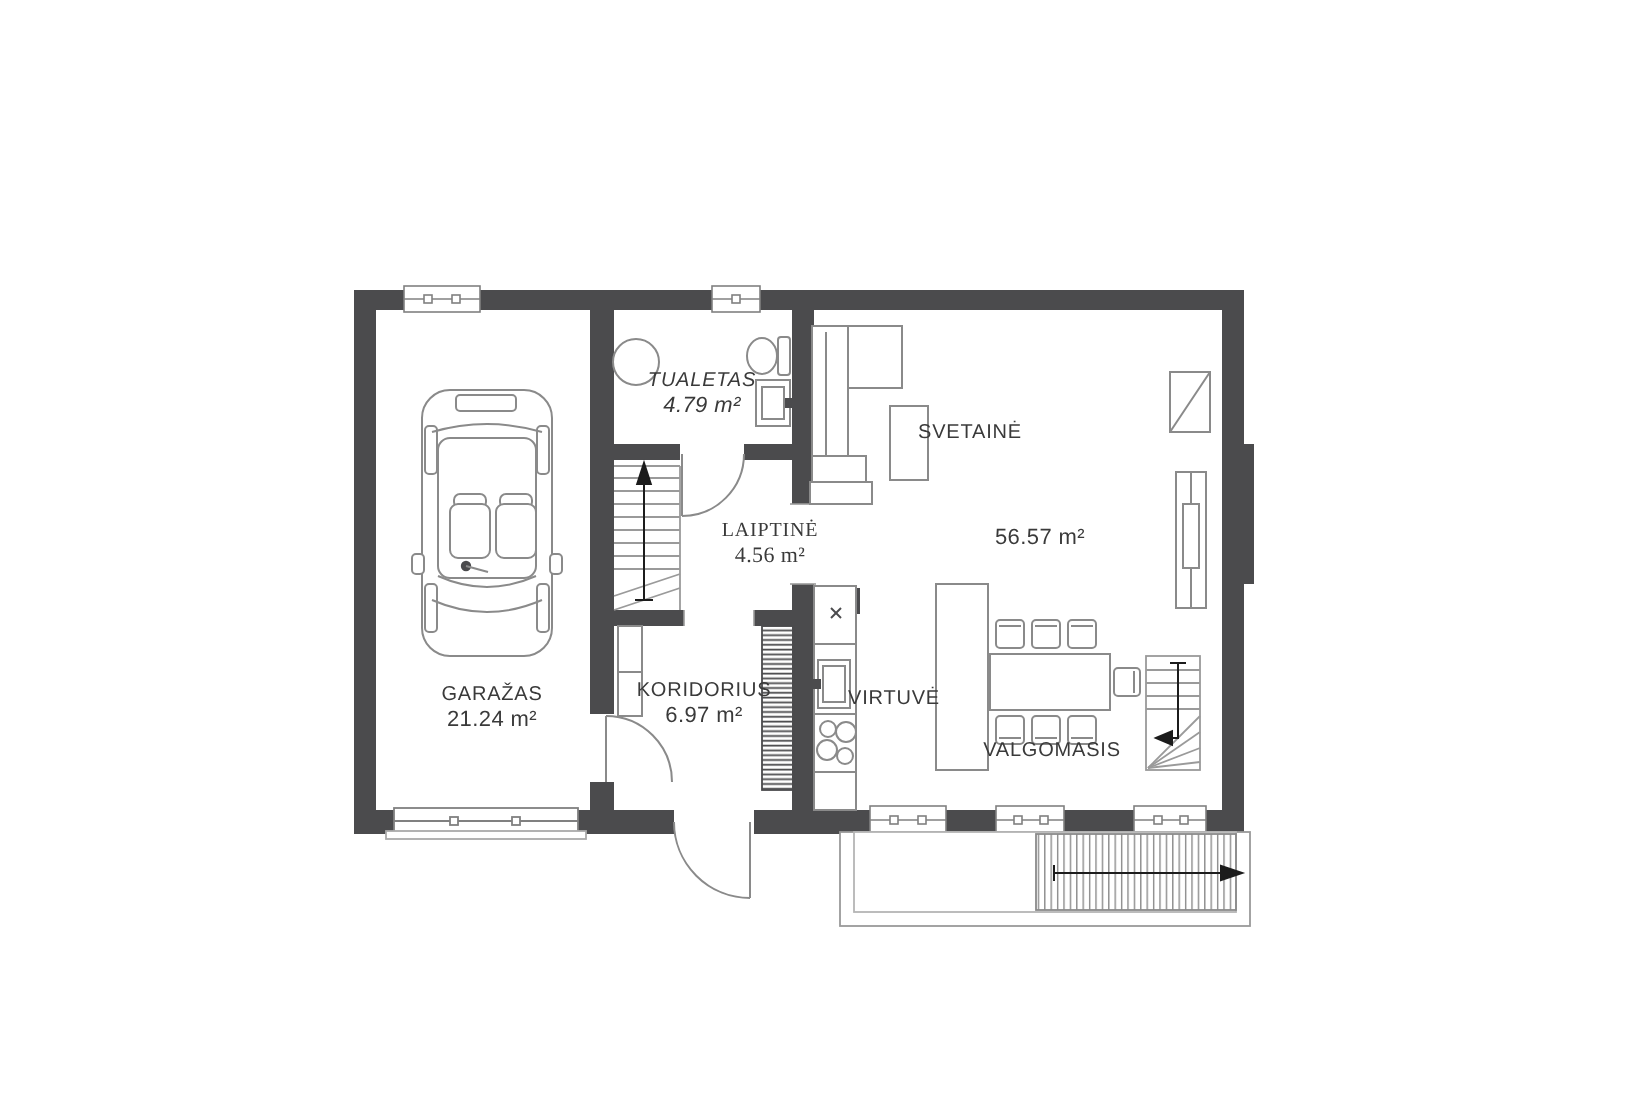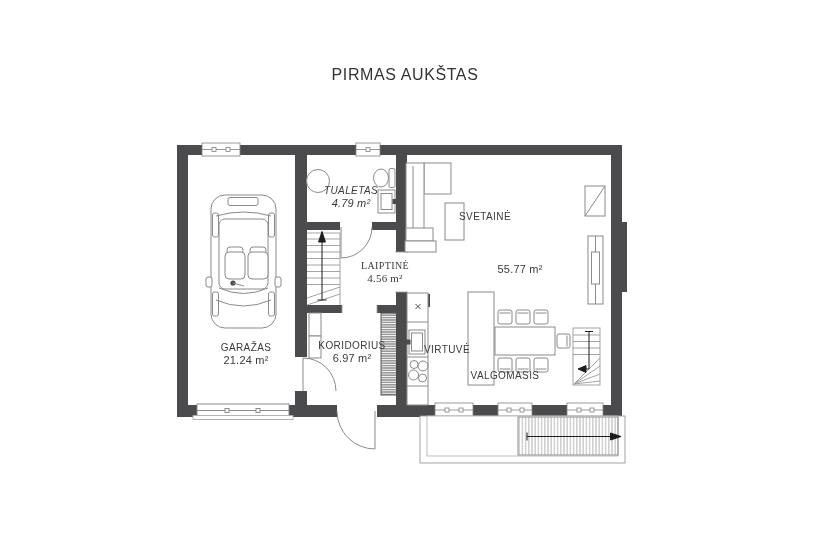--- a/index.html
+++ b/index.html
@@ -35,21 +35,20 @@
     display:block;
     font-size:11px;
     letter-spacing:0.2px;
   }
 </style>
 </head>
 <body>
 
 <div class="stage">
 
-  <div class="page-title">PIRMAS AUKŠTAS</div>
 
   <svg class="plan-svg" width="820" height="547" viewBox="0 0 820 547">
     <defs>
       <pattern id="ward" width="8" height="2.4" patternUnits="userSpaceOnUse">
         <line x1="0" y1="0.8" x2="8" y2="0.8" stroke="#4b4b4d" stroke-width="0.9"></line>
       </pattern>
       <pattern id="deck" width="3.2" height="8" patternUnits="userSpaceOnUse">
         <line x1="0.8" y1="0" x2="0.8" y2="8" stroke="#8a8a8a" stroke-width="0.7"></line>
       </pattern>
     </defs>
@@ -321,20 +320,20 @@
   </div>
 
   <div class="room-label" style="left:447px;top:350px;">
     <span>VIRTUVĖ</span>
   </div>
 
   <div class="room-label" style="left:485px;top:217px;">
     <span>SVETAINĖ</span>
   </div>
   <div class="room-label" style="left:520px;top:269px;">
-    <span class="area">55.77 m²</span>
-  </div>
-
-  <div class="room-label" style="left:505px;top:376px;">
+    <span class="area">56.57 m²</span>
+  </div>
+
+  <div class="room-label" style="left:526px;top:376px;">
     <span>VALGOMASIS</span>
   </div>
 
 </div>
 
 </body></html>

